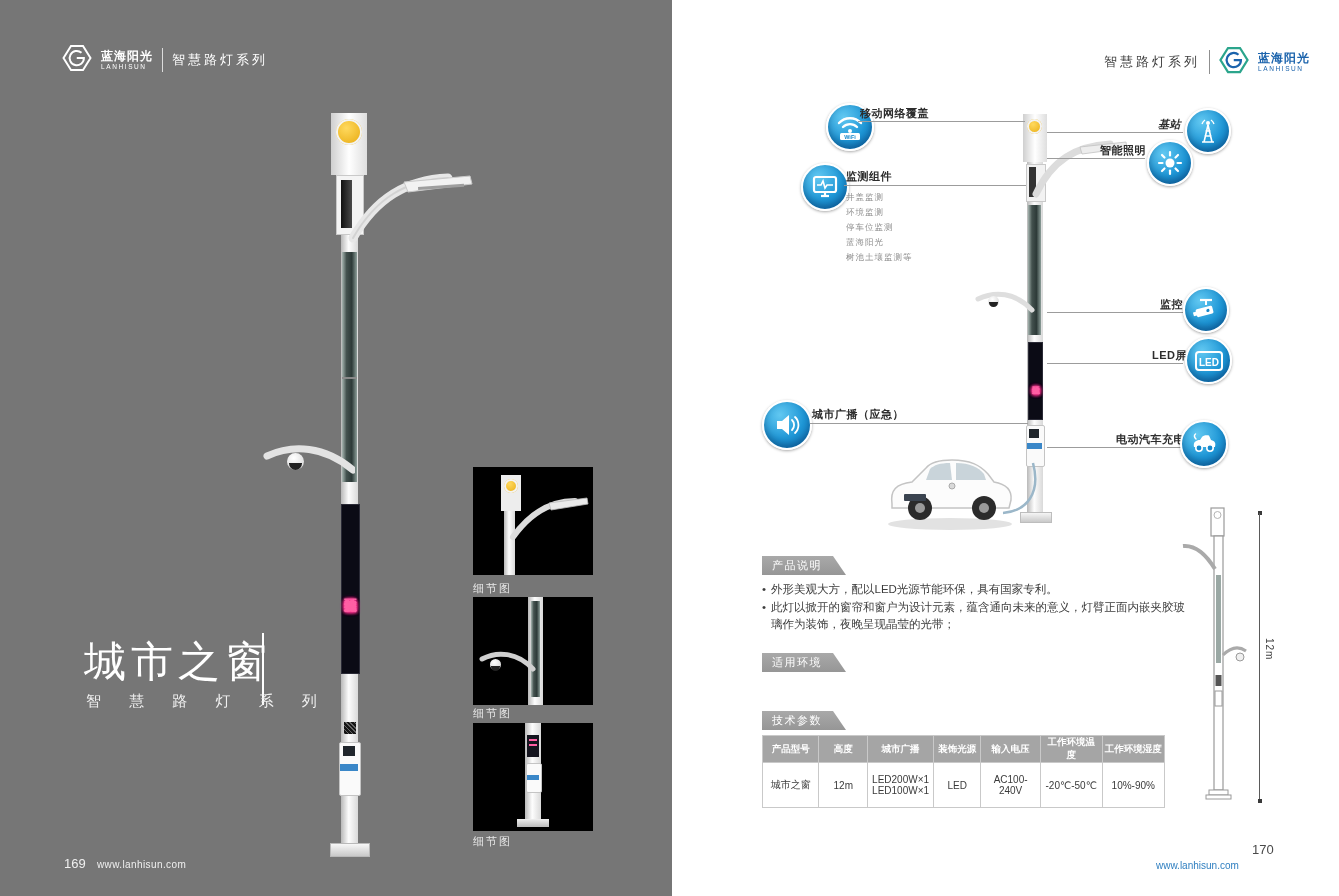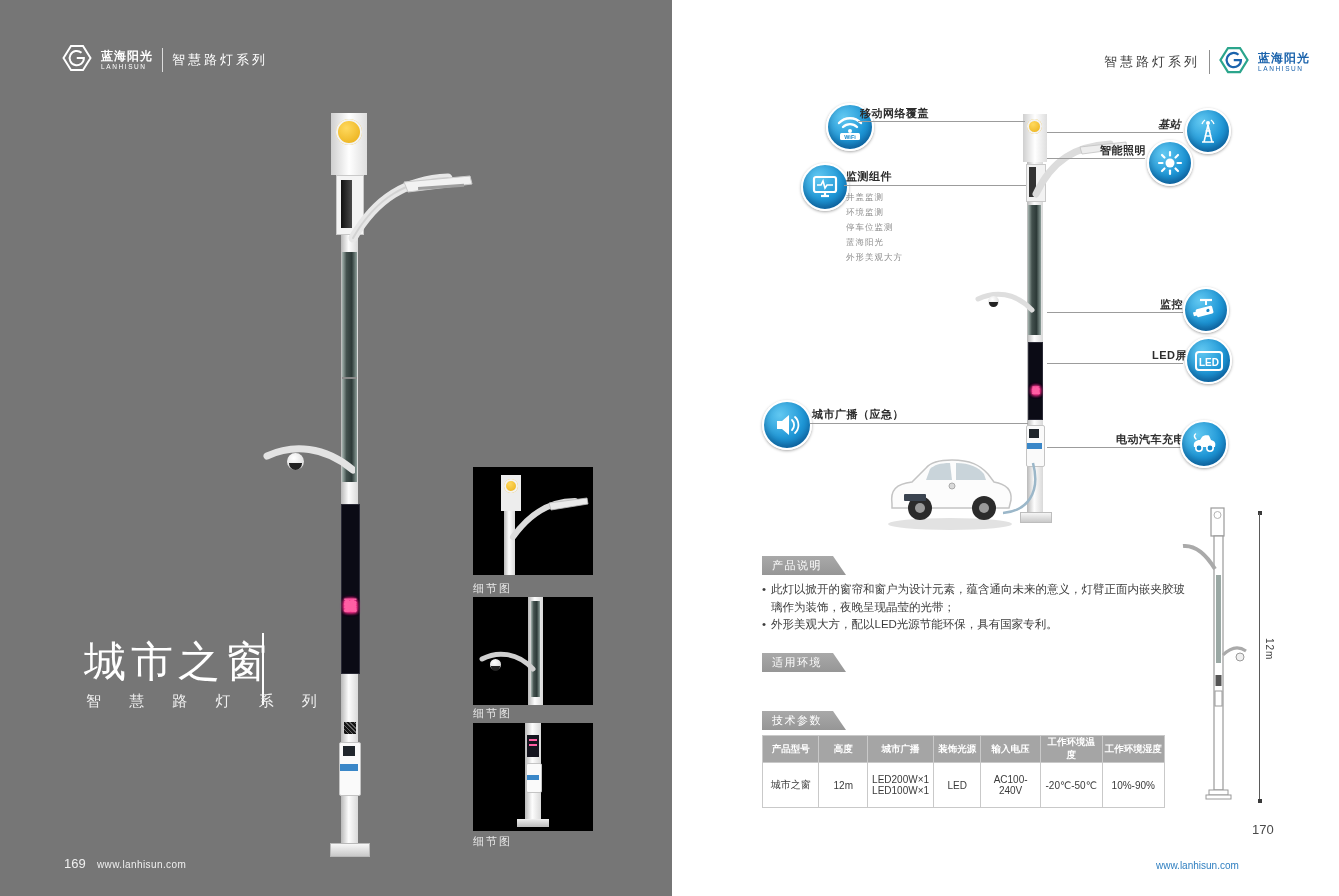--- a/index.html
+++ b/index.html
@@ -242,21 +242,21 @@
         <line x1="13" y1="17" x2="13" y2="21" stroke="#fff" stroke-width="2.2"></line>
       </svg>
     </div>
     <div class="abs clabel" style="left:174px;top:169px;">监测组件</div>
     <div class="abs cline" style="left:172px;top:185px;width:182px;"></div>
     <div class="abs citems" style="left:174px;top:192px;">
       <span>井盖监测</span>
       <span>环境监测</span>
       <span>停车位监测</span>
       <span>蓝海阳光</span>
-      <span>外形美观大方</span>
+      <span>树池土壤监测等</span>
     </div>
 
     <div class="abs badge" style="left:90px;top:400px;width:46px;height:46px;">
       <svg width="28" height="26" viewBox="0 0 28 26">
         <polygon points="4,9 9,9 16,3 16,23 9,17 4,17" fill="#fff"></polygon>
         <path d="M19,8 a7,7 0 0 1 0,10" fill="none" stroke="#fff" stroke-width="1.8" stroke-linecap="round"></path>
         <path d="M22,5 a11,11 0 0 1 0,16" fill="none" stroke="#fff" stroke-width="1.8" stroke-linecap="round"></path>
       </svg>
     </div>
     <div class="abs clabel" style="left:140px;top:407px;">城市广播（应急）</div>
@@ -320,22 +320,22 @@
         <path d="M4,15 C3,10 6,8 10,8 L12,5 C13,3.5 16,3 19,3.5 L21,8 C25,9 26,11 25,15 Z" fill="#fff"></path>
         <circle cx="9" cy="16" r="3.2" fill="#1587cb" stroke="#fff" stroke-width="1.6"></circle>
         <circle cx="20" cy="16" r="3.2" fill="#1587cb" stroke="#fff" stroke-width="1.6"></circle>
         <path d="M6,7 C4,5 4,3 5.5,2" fill="none" stroke="#fff" stroke-width="1.5" stroke-linecap="round"></path>
       </svg>
     </div>
   </div>
 
   <div class="abs tag" style="left:762px;top:556px;font-family:Liberation Serif, serif;">产品说明</div>
   <ul class="abs sectext bullets" style="left:762px;top:581px;">
+    <li>外形美观大方，配以LED光源节能环保，具有国家专利。</li>
     <li>此灯以掀开的窗帘和窗户为设计元素，蕴含通向未来的意义，灯臂正面内嵌夹胶玻璃作为装饰，夜晚呈现晶莹的光带；</li>
-    <li>外形美观大方，配以LED光源节能环保，具有国家专利。</li>
   </ul>
 
   <div class="abs tag" style="left:762px;top:653px;">适用环境</div>
 
   <div class="abs tag" style="left:762px;top:711px;">技术参数</div>
   <table class="abs tech" style="left:762px;top:735px;width:403px;">
     <tbody>
         <tr>
       <th style="width:62px">产品型号</th>
       <th style="width:50px">高度</th>
@@ -370,15 +370,15 @@
     <rect x="33" y="188" width="7" height="15" fill="#fff" stroke="#9a9a9a"></rect>
     <rect x="27" y="287" width="19" height="5" fill="#fff" stroke="#9a9a9a"></rect>
     <rect x="24" y="292" width="25" height="4" fill="#fff" stroke="#9a9a9a"></rect>
   </svg>
   <div class="abs dim-end" style="left:1258px;top:511px;"></div>
   <div class="abs dim-line" style="left:1259px;top:513px;height:288px;"></div>
   <div class="abs dim-end" style="left:1258px;top:799px;"></div>
   <div class="abs dim-label" style="left:1264px;top:638px;">12m</div>
 
   <div class="abs footer-r-site" style="left:1156px;top:860px;">www.lanhisun.com</div>
-  <div class="abs footer-r-pg" style="left:1252px;top:822px;">170</div>
+  <div class="abs footer-r-pg" style="left:1252px;top:842px;">170</div>
 
 </div>
 
 </body></html>

